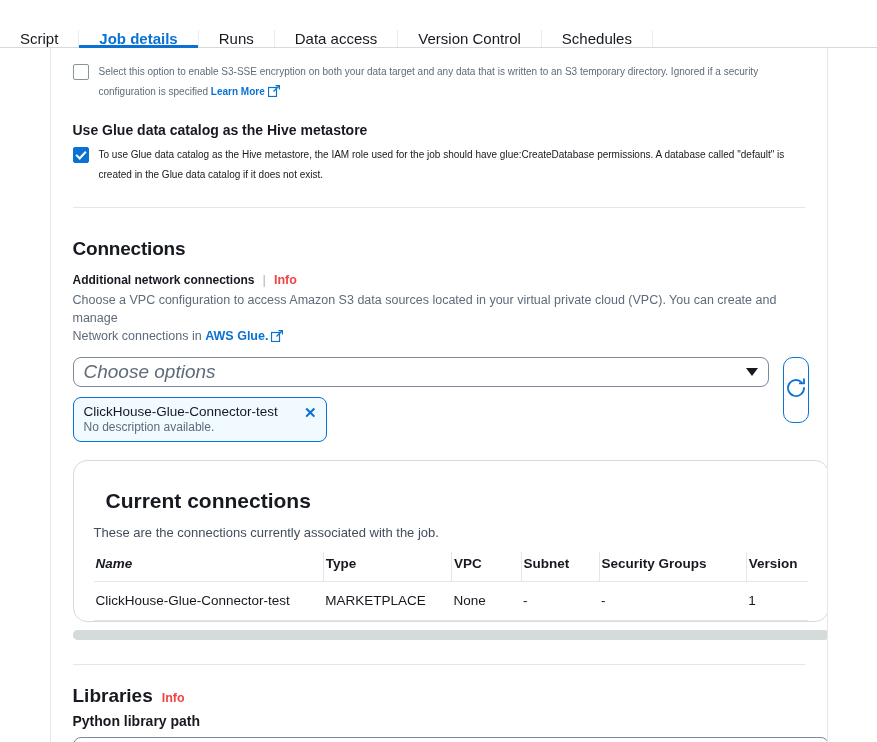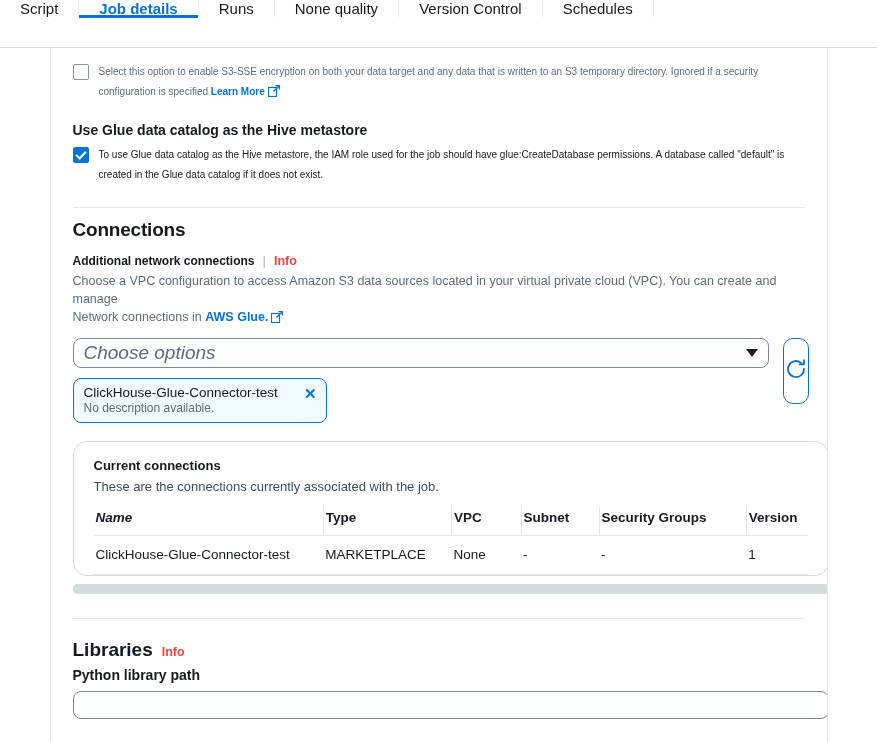--- a/index.html
+++ b/index.html
@@ -16,21 +16,21 @@
   .page {
     position: relative;
     width: 877px;
     height: 742px;
     background: #ffffff;
   }
 
   
   .tabbar {
     display: flex;
-    align-items: flex-start;
+    align-items: flex-end;
     height: 48px;
     border-bottom: 1px solid #d5dbdb;
     background: #ffffff;
   }
   .tab {
     display: flex;
     align-items: center;
     padding: 0 20px;
     font-size: 15px;
     color: #16191f;
@@ -125,21 +125,21 @@
 
   .divider {
     border: none;
     border-top: 1px solid #e4e6e8;
     margin: 22px 0 0 0;
   }
 
   h2.section-title {
     font-size: 19px;
     font-weight: bold;
-    margin: 11px 0 0 0;
+    margin: 30px 0 0 0;
     color: #16191f;
     letter-spacing: -0.2px;
   }
 
   .field-label-row {
     display: flex;
     align-items: baseline;
     gap: 8px;
     margin-top: 12px;
   }
@@ -239,22 +239,22 @@
   
   .card {
     margin-top: 18px;
     width: 756px;
     border: 1px solid #d5dbdb;
     border-radius: 14px;
     background: #fff;
     padding: 16px 20px 0 20px;
   }
   .card h3 {
-    margin: 0;
-    font-size: 13px;
+    margin: 12px;
+    font-size: 21px;
     font-weight: bold;
     color: #16191f;
   }
   .card-sub {
     font-size: 13px;
     color: #414d5c;
     margin-top: 6px;
   }
   table.conn {
     width: 100%;
@@ -323,21 +323,21 @@
     <div class="tab">
       <span>Script</span>
     </div>
     <div class="tab active">
       <span>Job details</span>
     </div>
     <div class="tab">
       <span>Runs</span>
     </div>
     <div class="tab">
-      <span>None quality</span>
+      <span>Data access</span>
     </div>
     <div class="tab">
       <span>Version Control</span>
     </div>
     <div class="tab">
       <span>Schedules</span>
     </div>
   </div>
 
   <div class="panel">

